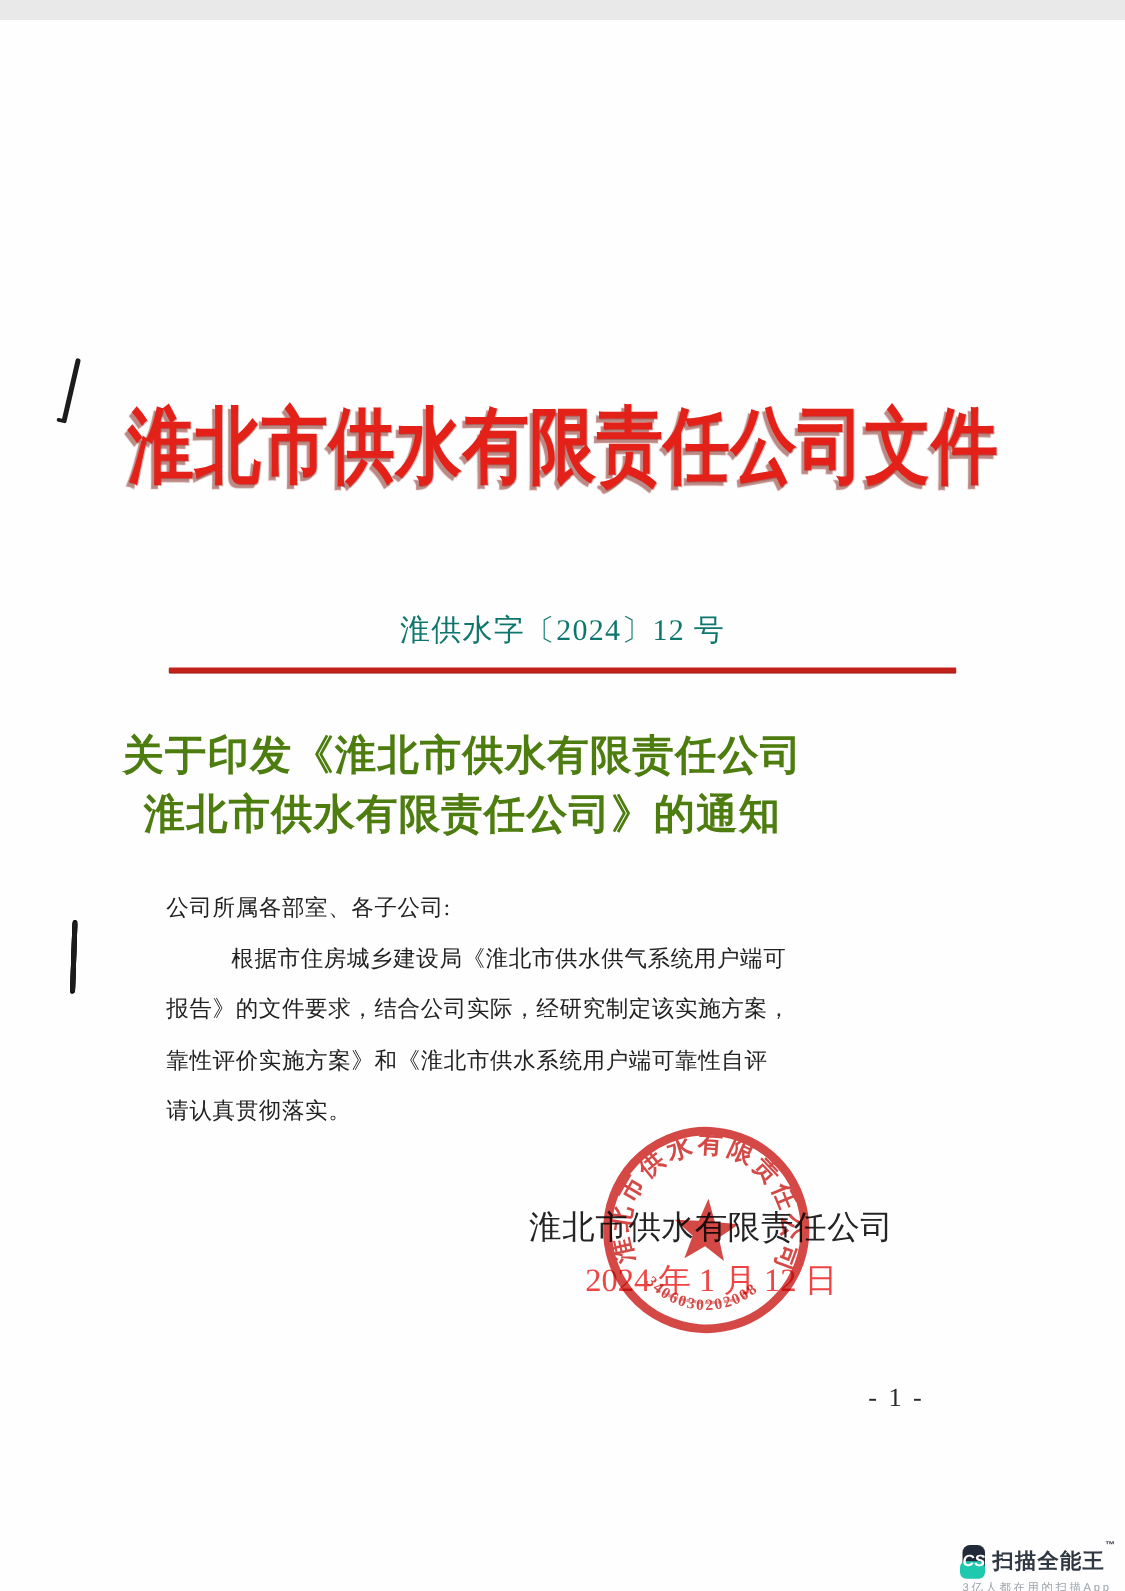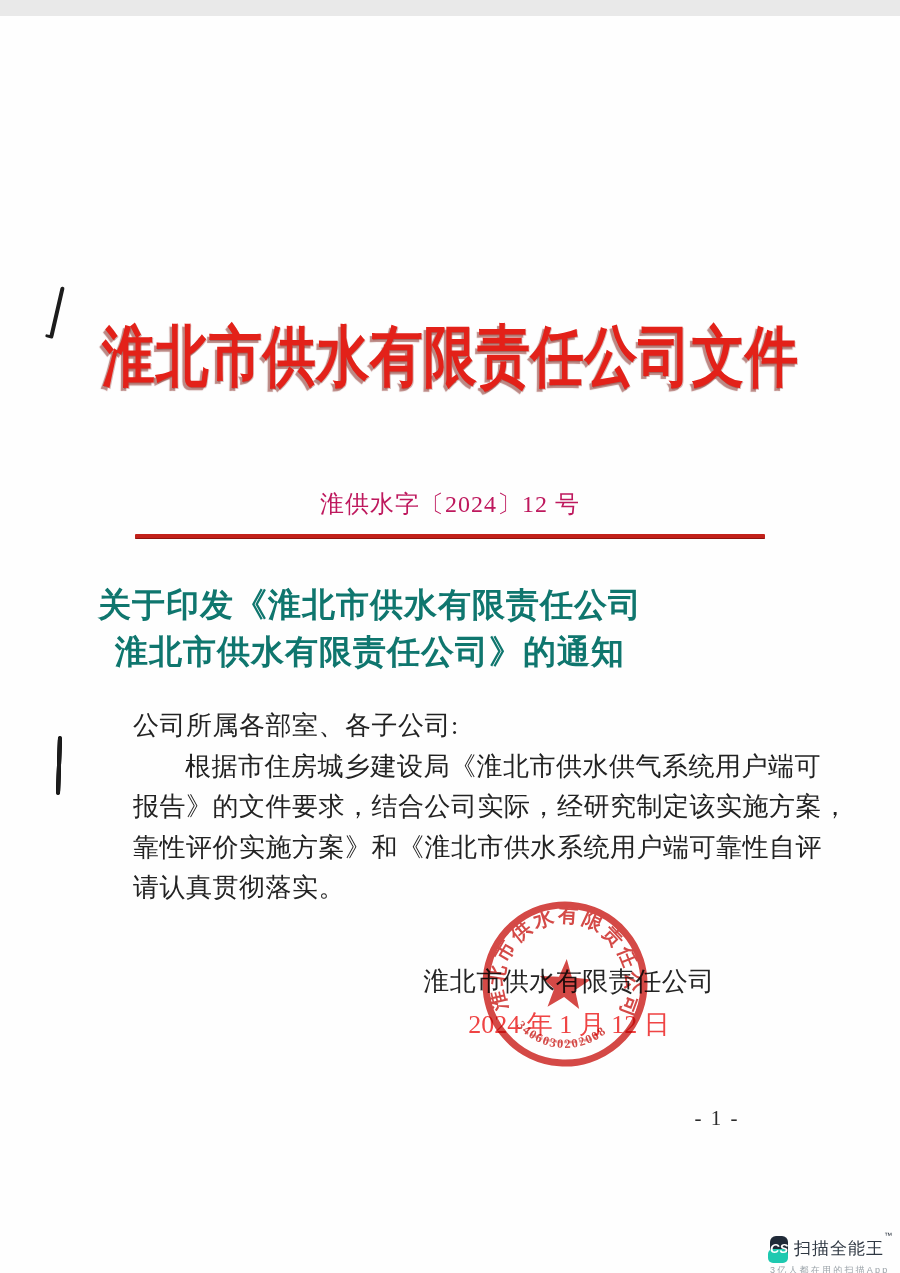--- a/index.html
+++ b/index.html
@@ -31,37 +31,37 @@
     transform-origin:center;
     font-size:66px;font-weight:bold;
     color:#e32119;
     letter-spacing:1px;
     text-shadow:-3px 3px 1px rgba(122,20,12,.5),1px 1px 0 rgba(122,20,12,.3);
     font-family:"Liberation Serif","DejaVu Serif",serif;
   }
 
   .doc-number{
     position:absolute;top:472px;left:0;width:900px;
-    text-align:center;font-size:24px;color:#be185d;letter-spacing:1px;
+    text-align:center;font-size:24px;color:#0f766e;letter-spacing:1px;
   }
 
   .red-rule{
     position:absolute;top:518px;left:135px;width:630px;height:4px;
     background:#c2211a;border-bottom:1px solid #8e140f;border-radius:1px;
   }
 
   .doc-title{
     position:absolute;top:566px;left:0;width:740px;
-    text-align:center;font-size:33px;font-weight:bold;color:#0f766e;
+    text-align:center;font-size:33px;font-weight:bold;color:#4d7c0f;
     line-height:47px;letter-spacing:1px;
   }
 
   .body-text{
     position:absolute;top:690px;left:133px;width:636px;
-    font-size:26px;line-height:40.5px;color:#222;letter-spacing:.5px;
+    font-size:18px;line-height:40.5px;color:#222;letter-spacing:.5px;
     white-space:nowrap;
   }
   .body-text .indent{padding-left:52px;}
 
   .signature{
     position:absolute;top:948px;left:419px;width:300px;
     text-align:center;font-size:26px;color:#242424;letter-spacing:.5px;
   }
   .sig-date{
     position:absolute;top:991px;left:419px;width:300px;
@@ -88,21 +88,21 @@
   .cs-badge{
     position:relative;width:24px;height:24px;border-radius:6px;
     background:#202a38;color:#fff;
     display:flex;align-items:center;justify-content:center;
     font-size:13px;font-weight:bold;z-index:1;font-style:italic;
   }
   .cs-badge::before{
     content:"";position:absolute;left:-2.5px;bottom:-2.5px;width:20px;height:14px;
     background:#1ec9b0;border-radius:5px;z-index:-1;
   }
-  .wm-name{font-size:17px;font-weight:normal;color:#2e3742;letter-spacing:1px;white-space:nowrap;text-align:center;}
+  .wm-name{font-size:17px;font-weight:bold;color:#2e3742;letter-spacing:1px;white-space:nowrap;text-align:center;}
   .wm-tm{font-size:8px;color:#2e3742;vertical-align:top;position:relative;top:-6px;}
   .wm-tagline{margin-top:4px;font-size:9px;color:#9aa2a8;letter-spacing:2.2px;white-space:nowrap;}
 </style>
 </head>
 <body>
 
 <div class="page">
 
   <div class="staple staple-top"></div>
   <div class="staple staple-mid"></div>

